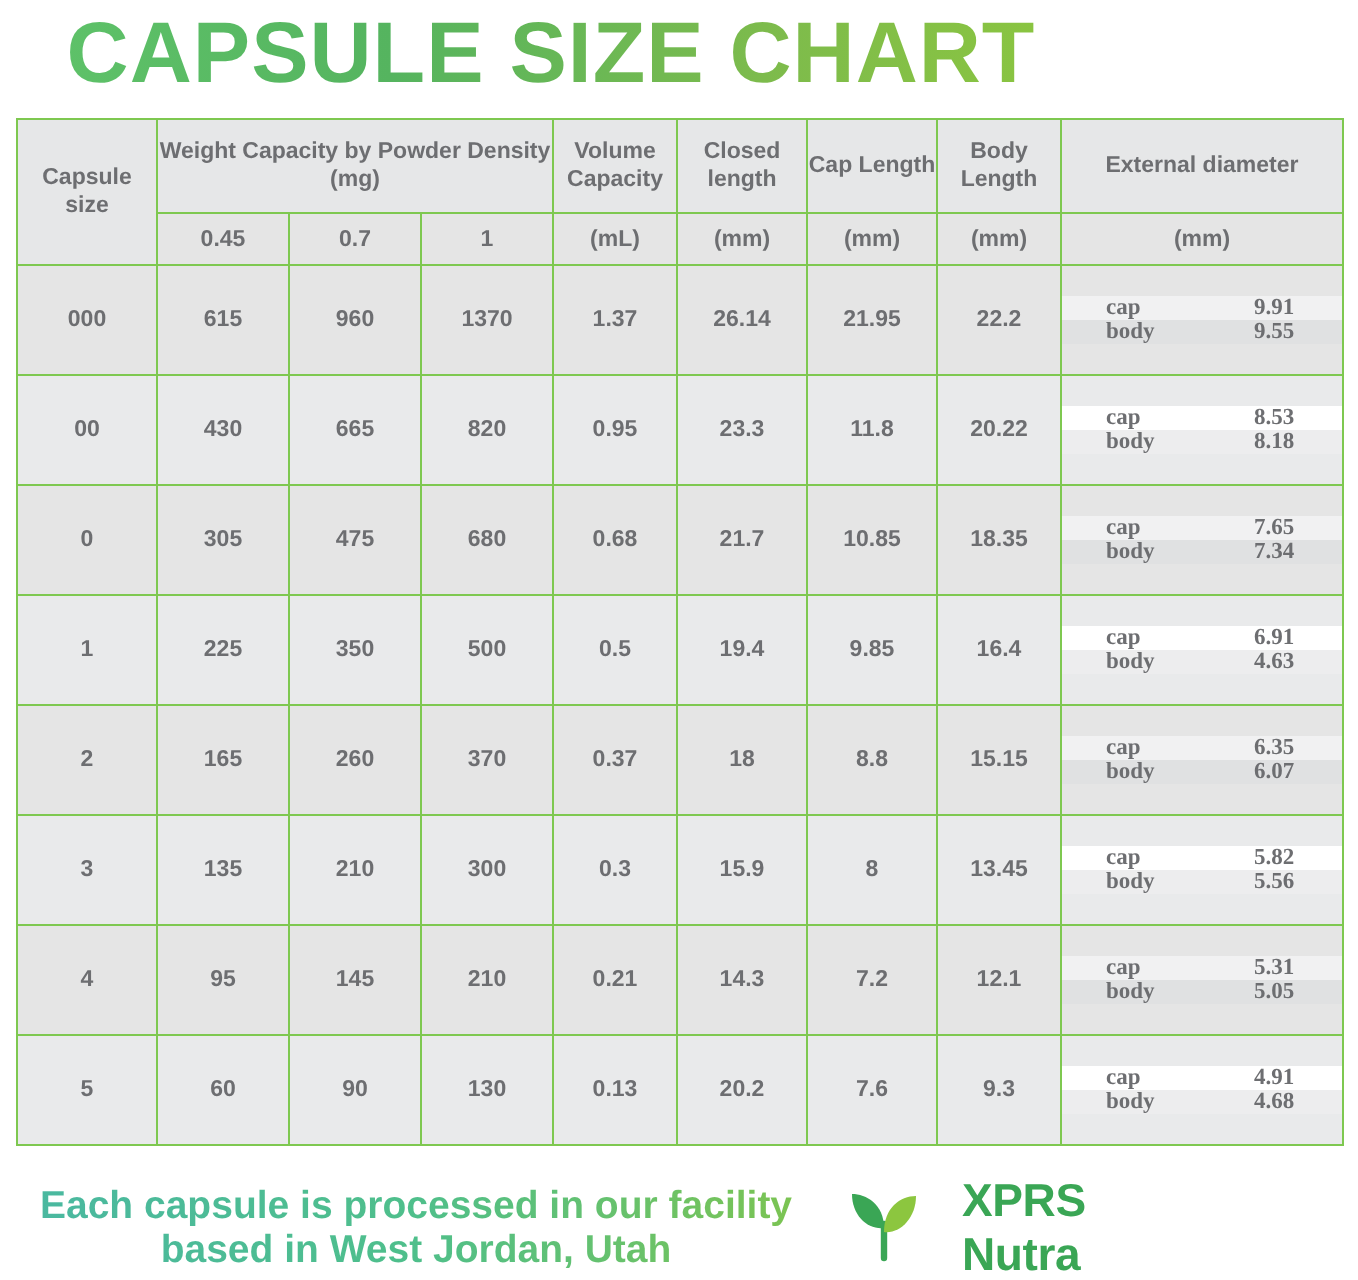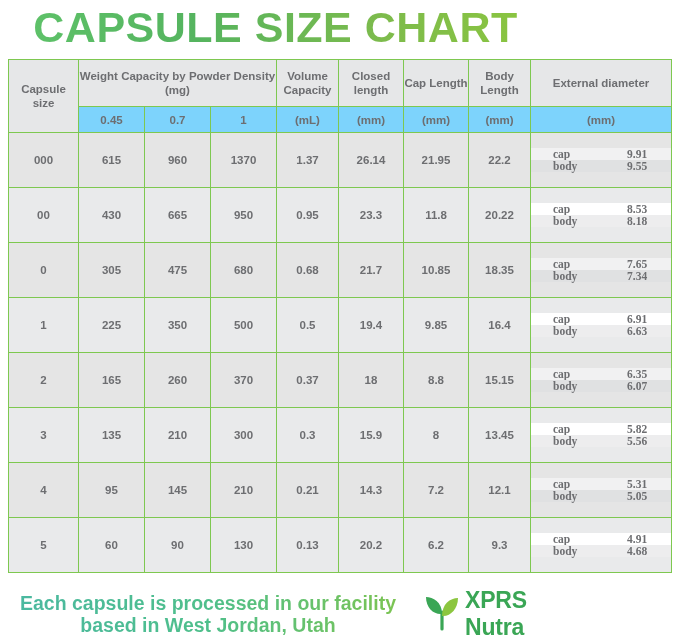--- a/index.html
+++ b/index.html
@@ -56,21 +56,21 @@
     padding: 0;
   }
   .hdr {
     background: #e6e7e8;
     height: 46px;
     font-size: 11.5px;
     line-height: 1.25;
     padding: 2px 3px;
   }
   .subhdr {
-    background: #7dd3fc;
+    background: #e5e5e5;
     height: 25px;
     font-size: 11.5px;
     font-weight: bold;
   }
   .rowA { background: #e5e5e5; }
   .rowB { background: #e9eaeb; }
 
   .cellpad { height: 54px; }
 
   
@@ -117,21 +117,21 @@
     background: linear-gradient(90deg, #4ab8a1 0%, #4fbf8b 50%, #7ec44f 100%);
     -webkit-background-clip: text;
     background-clip: text;
     color: transparent;
     -webkit-text-fill-color: transparent;
     max-width: 400px;
   }
   .brand {
     display: flex;
     align-items: center;
-    gap: 3px;
+    gap: 19px;
   }
   .brand-name {
     font-size: 23px;
     font-weight: bold;
     color: #3aa655;
     letter-spacing: -0.2px;
   }
   .leaf-mark { flex: 0 0 auto; }
 </style>
 </head>
@@ -196,21 +196,21 @@
             <span class="val">9.55</span>
           </div>
         </div>
       </td>
     </tr>
 
     <tr class="rowB">
       <td class="cellpad">00</td>
       <td>430</td>
       <td>665</td>
-      <td>950</td>
+      <td>820</td>
       <td>0.95</td>
       <td>23.3</td>
       <td>11.8</td>
       <td>20.22</td>
       <td class="ext">
         <div class="ext-inner">
           <div class="ext-row topw">
             <span class="lbl">cap</span>
             <span class="val">8.53</span>
           </div>
@@ -255,21 +255,21 @@
       <td>9.85</td>
       <td>16.4</td>
       <td class="ext">
         <div class="ext-inner">
           <div class="ext-row topw">
             <span class="lbl">cap</span>
             <span class="val">6.91</span>
           </div>
           <div class="ext-row botw">
             <span class="lbl">body</span>
-            <span class="val">6.63</span>
+            <span class="val">4.63</span>
           </div>
         </div>
       </td>
     </tr>
 
     <tr class="rowA">
       <td class="cellpad">2</td>
       <td>165</td>
       <td>260</td>
       <td>370</td>
@@ -337,21 +337,21 @@
       </td>
     </tr>
 
     <tr class="rowB">
       <td class="cellpad">5</td>
       <td>60</td>
       <td>90</td>
       <td>130</td>
       <td>0.13</td>
       <td>20.2</td>
-      <td>6.2</td>
+      <td>7.6</td>
       <td>9.3</td>
       <td class="ext">
         <div class="ext-inner">
           <div class="ext-row topw">
             <span class="lbl">cap</span>
             <span class="val">4.91</span>
           </div>
           <div class="ext-row botw">
             <span class="lbl">body</span>
             <span class="val">4.68</span>

